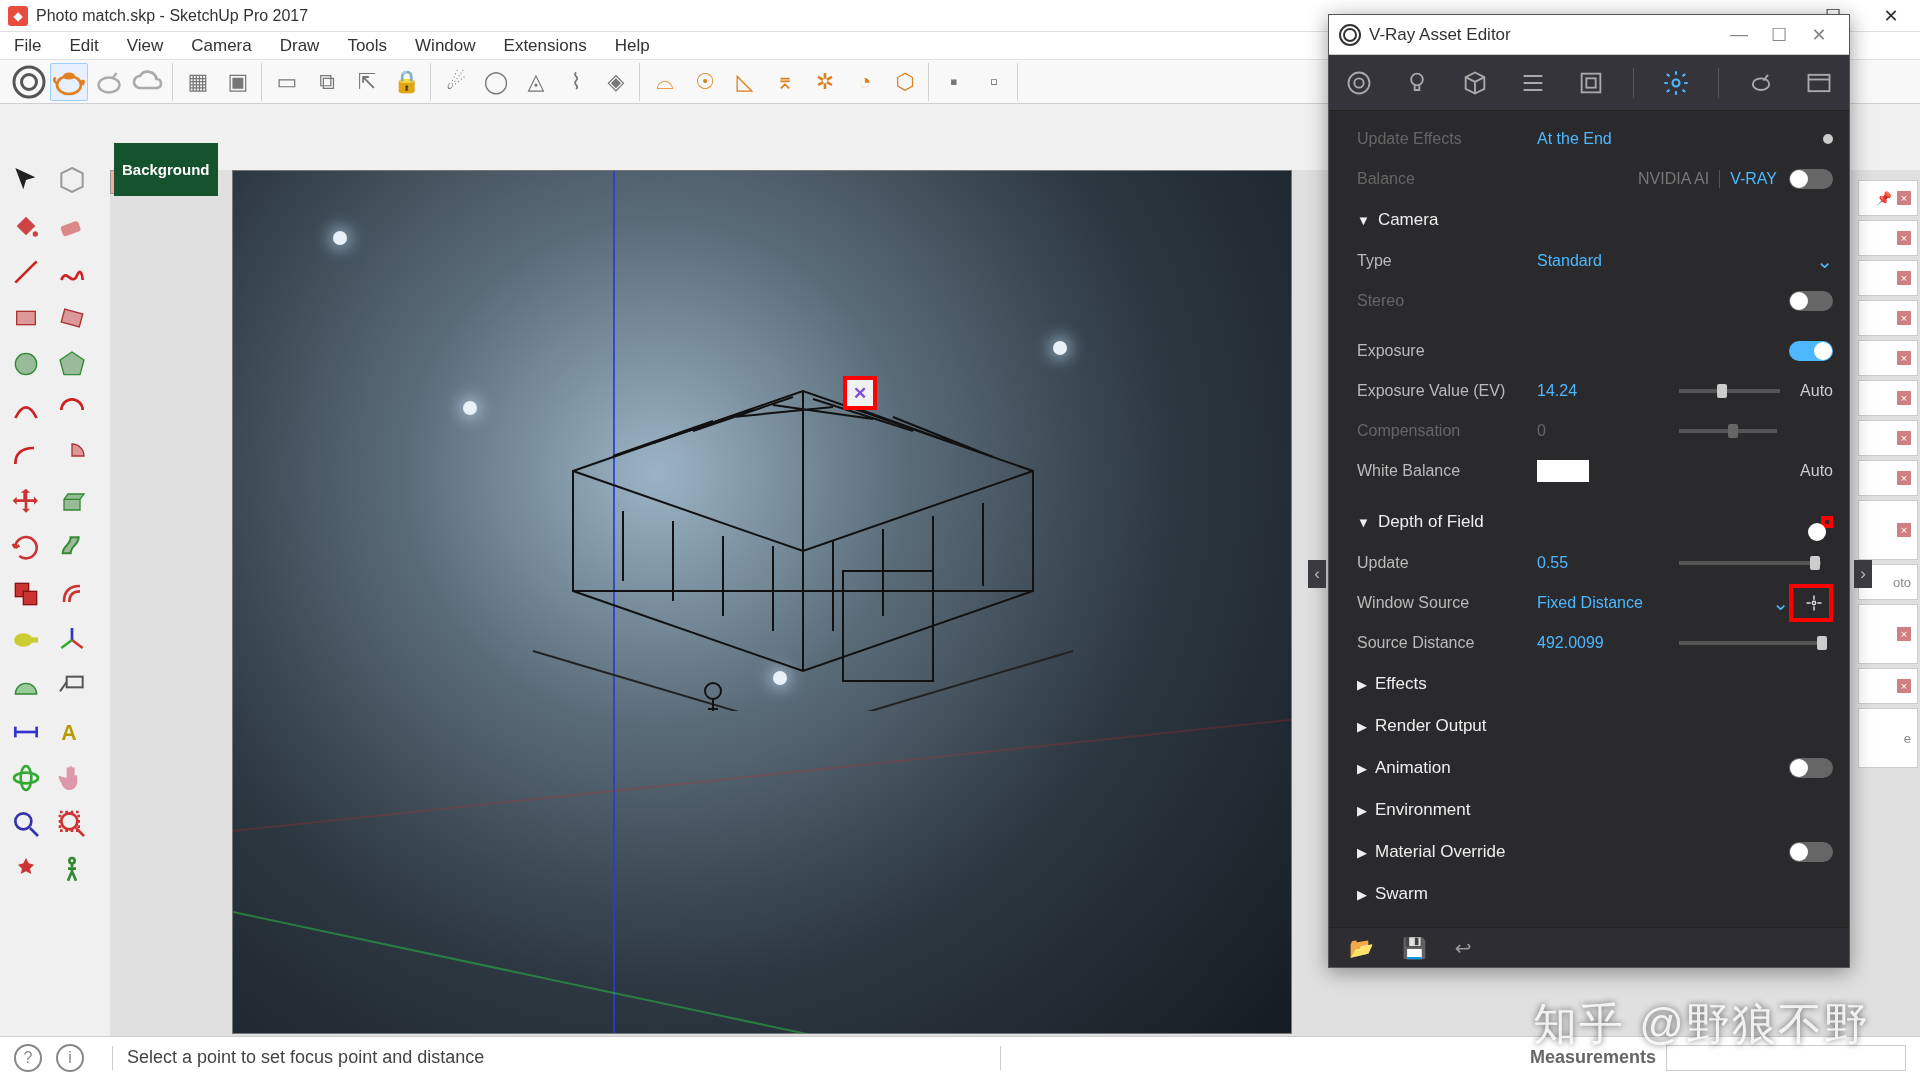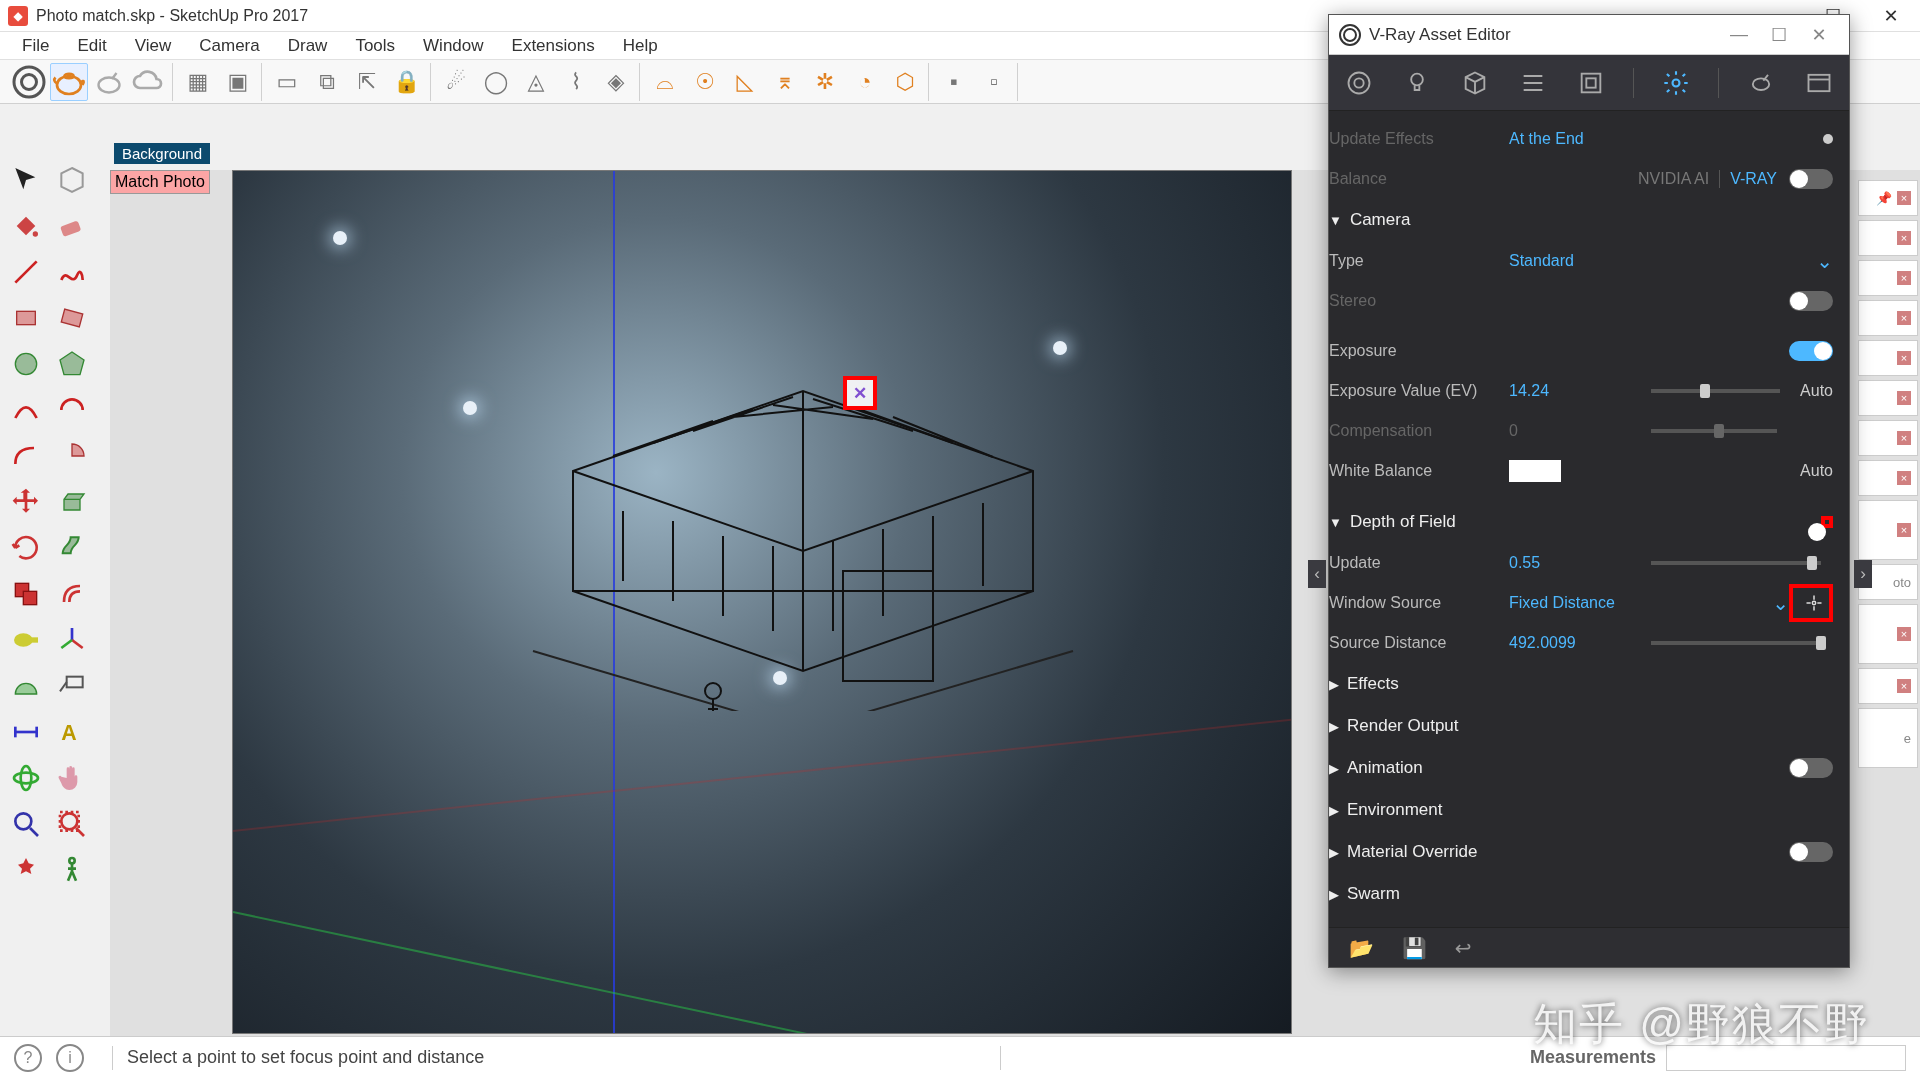--- a/index.html
+++ b/index.html
@@ -6,32 +6,32 @@
 body { width: 1920px; height: 1078px; background: #f0f0f0; position: relative; overflow: hidden; font-size: 17px; }
 
 
 .titlebar { height: 32px; background: #fff; display: flex; align-items: center; padding: 0 8px; border-bottom: 1px solid #e0e0e0; }
 .titlebar .app-icon { width: 20px; height: 20px; background: #e84c3d; border-radius: 3px; margin-right: 8px; display:flex; align-items:center; justify-content:center; color:#fff; font-size:12px; }
 .titlebar .title-text { font-size: 16px; color: #333; }
 .win-controls { position: absolute; right: 0; top: 0; display: flex; }
 .win-controls div { width: 58px; height: 32px; display:flex; align-items:center; justify-content:center; font-size: 18px; color:#333; }
 
 
-.menubar { height: 28px; background: #fff; display: flex; align-items: flex-start; padding: 0 8px; gap: 0; border-bottom: 1px solid #e0e0e0; }
+.menubar { height: 28px; background: #fff; display: flex; align-items: flex-start; padding: 0 0; gap: 0; border-bottom: 1px solid #e0e0e0; }
 .menubar .menu-item { padding: 4px 14px; font-size: 17px; color: #333; }
 
 
 .toolbar-row { height: 44px; background: #f8f8f8; display: flex; align-items: center; padding: 2px 6px; gap: 2px; border-bottom: 1px solid #d0d0d0; }
 .tb-btn { width: 38px; height: 38px; display:flex; align-items:center; justify-content:center; border:1px solid transparent; border-radius:2px; color:#777; font-size:22px; }
 .tb-grp { display:flex; gap:2px; padding:0 4px; border-right: 1px solid #d0d0d0; }
 .tb-btn.active { background:#e8f0ff; border-color:#9acfff; }
 .tb-btn.orange { color:#e08020; }
 
 
-.bg-tag { position:absolute; left:114px; top:143px; background:#0c4a6e; color:#fff; padding:2px 8px; font-size:15px; z-index:5; }
+.bg-tag { position:absolute; left:114px; top:143px; background:#14532d; color:#fff; padding:18px 8px; font-size:15px; z-index:5;font-weight:bold; }
 
 
 .left-tools { position:absolute; left:4px; top:158px; width:96px; display:flex; flex-wrap:wrap; gap:2px; }
 .lt { width:44px; height:44px; display:flex; align-items:center; justify-content:center; font-size:26px; }
 .lt svg { width:32px; height:32px; }
 
 
 .canvas-wrap { position:absolute; left:110px; top:170px; right:0; bottom:42px; background:#e0e0e0; }
 .match-photo-tab { position:absolute; left:0; top:0; background:#fca5a5; border:1px solid #999; padding:2px 4px; font-size:16px; z-index:3; }
 .viewport { position:absolute; left:122px; top:0; width:1060px; height:calc(100% - 2px); background: radial-gradient(circle at 40% 35%, #9bb4c4 0%, #5a6b78 30%, #2d3842 60%, #151b22 100%); border:1px solid #777; overflow:hidden; }
@@ -48,21 +48,21 @@
 .vray-title { height:40px; display:flex; align-items:center; padding:0 10px; background:#fff; color:#333; border-bottom:1px solid #ccc; }
 .vray-title .vlogo { width:22px; height:22px; border:2px solid #333; border-radius:50%; margin-right:8px; position:relative; }
 .vray-title .vlogo::after { content:''; position:absolute; inset:2px; border:2px solid #333; border-radius:50%; }
 .vray-title .vt-text { font-size:17px; flex:1; }
 .vray-title .vwc { width:40px; text-align:center; font-size:18px; color:#888; }
 .vray-tabs { height:56px; background:#34343a; display:flex; align-items:center; padding:0 14px; gap:26px; border-bottom:1px solid #222; }
 .vtab { width:34px; height:34px; display:flex; align-items:center; justify-content:center; color:#aaa; }
 .vtab svg { width:28px; height:28px; }
 .vtab.active { color:#4db8ff; }
 .vtab-sep { width:1px; height:30px; background:#555; }
-.vray-body { padding: 8px 16px 12px 0; background:#2a2a2d; max-height:960px; }
+.vray-body { padding: 8px 16px 12px 28px; background:#2a2a2d; max-height:960px; }
 .vrow { display:flex; align-items:center; height:40px; font-size:16px; }
 .vrow .vl { flex:0 0 180px; color:#bbb; }
 .vrow .vl.dim { color:#666; }
 .vrow .vv { color:#4db8ff; flex:0 0 130px; }
 .vrow .vv.dim { color:#666; }
 .vrow .vslider { flex:1; height:4px; background:#555; position:relative; margin:0 12px; }
 .vrow .vslider .thumb { position:absolute; top:-5px; width:10px; height:14px; background:#ccc; border-radius:2px; }
 .vrow .vauto { color:#ccc; font-size:16px; margin-left:8px; }
 .vtoggle { width:44px; height:20px; background:#666; border-radius:10px; position:relative; margin-left:auto; }
 .vtoggle.on { background:#4db8ff; }

